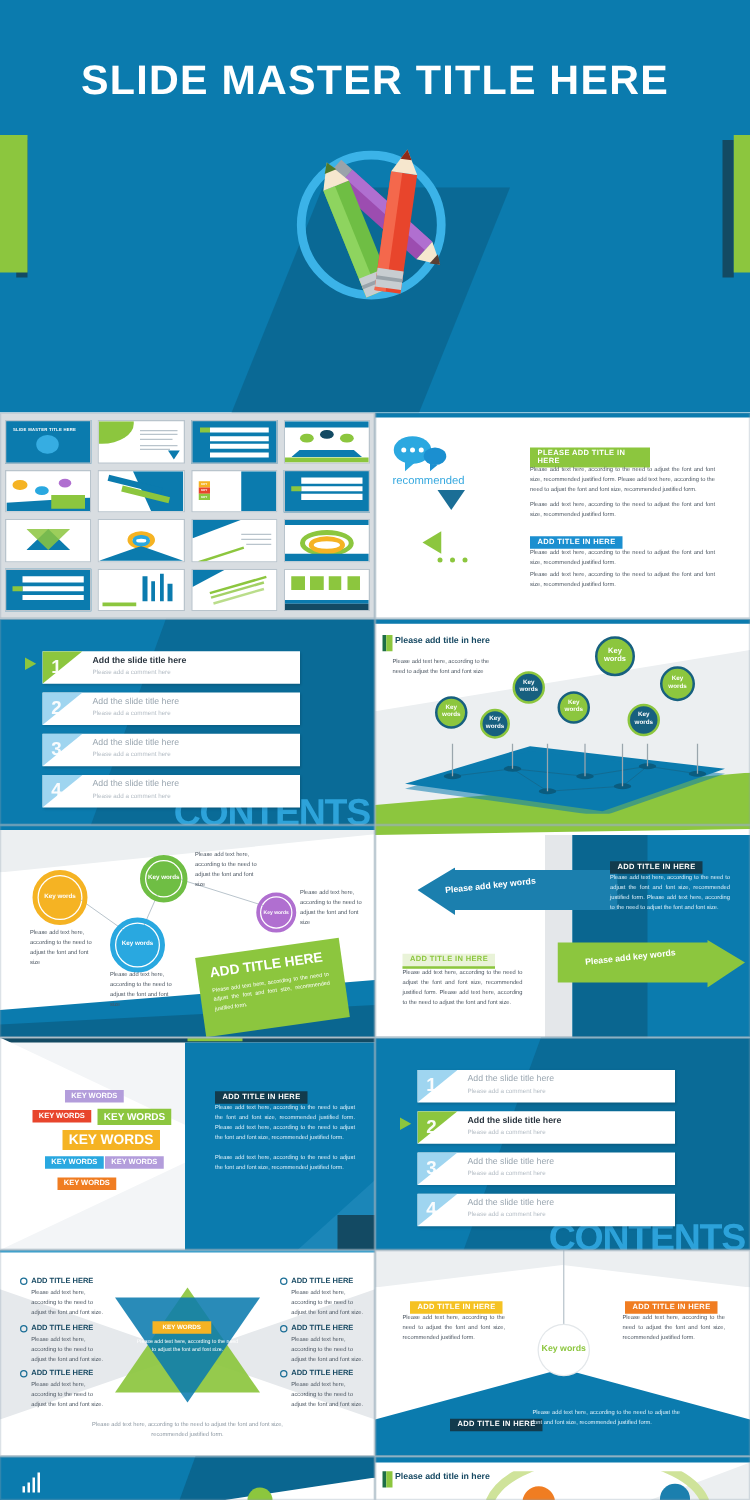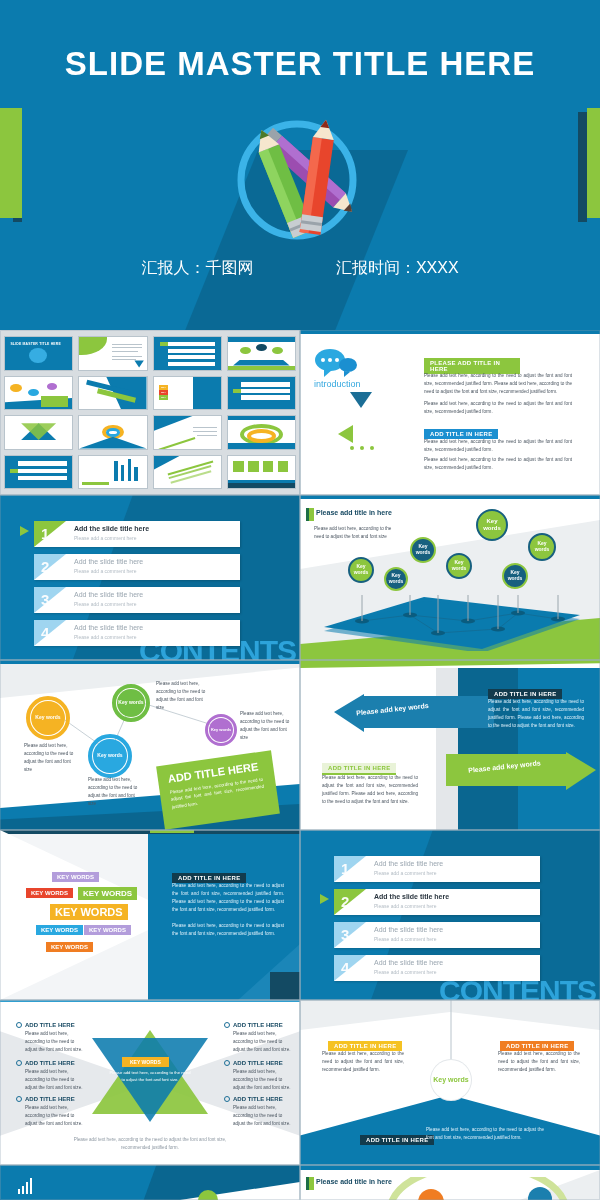--- a/index.html
+++ b/index.html
@@ -134,24 +134,20 @@
           <rect x="82" y="30" width="21" height="96" fill="#E8452C"></rect>
           <rect x="82" y="30" width="9" height="96" fill="#F4684C"></rect>
           <polygon points="82,30 92.5,11 103,30" fill="#F6E7CE"></polygon>
           <polygon points="88,19 92.5,11 97,19" fill="#8E2A18"></polygon>
           <rect x="82" y="108" width="21" height="15" fill="#C8CDD1"></rect>
           <rect x="82" y="114" width="21" height="3" fill="#9AA3AA"></rect>
         </g>
       </svg>
     </div>
 
-    <div class="footline">
-      <span class="foot-a">汇报人：千图网</span>
-      <span>汇报时间：XXXX</span>
-    </div>
   </div>
 
   <div class="grid">
 
     <div class="cell sheet" style="left:0;top:0;width:300px;height:165px;">
       <div class="tgrid">
         <div class="tn tnA">
             <div class="tt">SLIDE MASTER TITLE HERE</div>
             <div class="pc"></div>
           </div>
@@ -265,21 +261,21 @@
           <svg width="44" height="30" viewBox="0 0 44 30">
             <ellipse cx="16" cy="12" rx="15" ry="11" fill="#2BA8E0"></ellipse>
             <polygon points="10,21 10,29 18,22" fill="#2BA8E0"></polygon>
             <circle cx="9" cy="12" r="2" fill="#fff"></circle>
               <circle cx="16" cy="12" r="2" fill="#fff"></circle>
               <circle cx="23" cy="12" r="2" fill="#fff"></circle>
             <ellipse cx="34" cy="17" rx="9" ry="7" fill="#1B8FD0"></ellipse>
             <polygon points="30,23 30,29 36,24" fill="#1B8FD0"></polygon>
           </svg>
         </div>
-        <div class="intro-word" style="left:14px;top:49px;">introduction</div>
+        <div class="intro-word" style="left:14px;top:49px;">recommended</div>
         <div class="tri-down-b" style="left:50px;top:62px;"></div>
         <div class="tri-left-g" style="left:38px;top:95px;"></div>
         <div class="dot-g" style="left:50px;top:116px;"></div>
         <div class="dot-g" style="left:60px;top:116px;"></div>
         <div class="dot-g" style="left:70px;top:116px;"></div>
 
         <div style="position:absolute;left:124px;top:27px;width:96px;">
           <span class="chip lbl-grn">PLEASE ADD TITLE  IN HERE</span>
         </div>
         <div class="para" style="position:absolute;left:124px;top:42px;width:148px;">Please add text here, according to the need to adjust the font and font size, recommended justified form. Please add text here, according to the need to adjust the font and font size, recommended justified form.</div>

